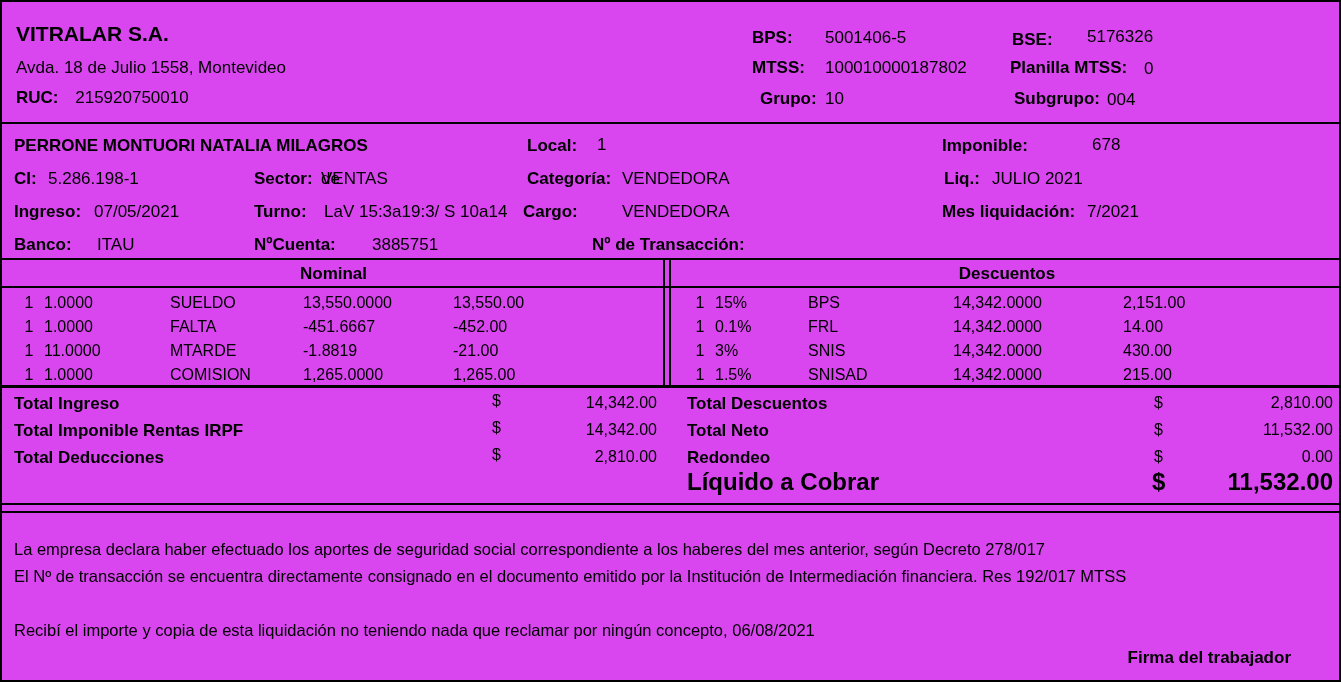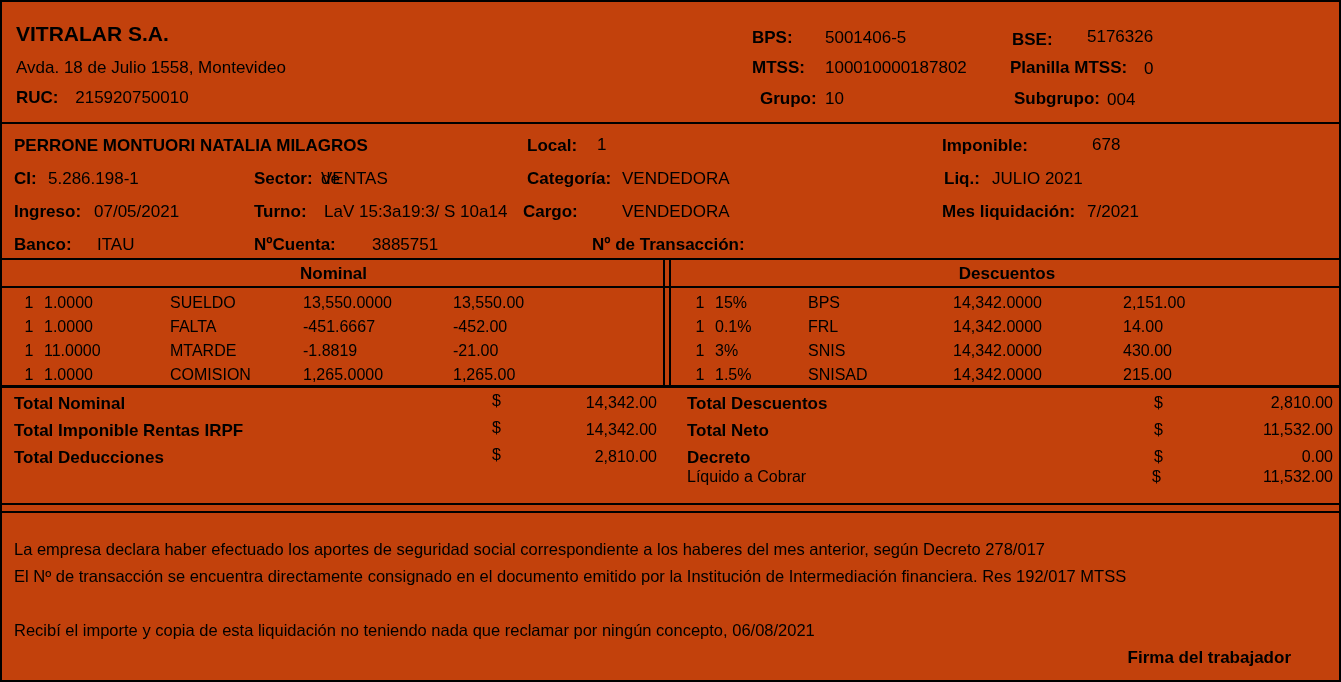--- a/index.html
+++ b/index.html
@@ -1,21 +1,21 @@
 <!DOCTYPE html>
 <html><head>
 <meta charset="utf-8">
 <style>
   html,body{margin:0;padding:0;background:#fff;}
   .page{
     position:relative;
     width:1341px;height:682px;
     box-sizing:border-box;
     border:2px solid #000;
-    background:#c2410c;
+    background:#d946ef;
     font-family:"Liberation Sans", sans-serif;
     color:#000;
     overflow:hidden;
   }
   .abs{position:absolute;white-space:nowrap;}
   .lbl{font-weight:bold;}
   .fs16{font-size:16px;}
   .fs17{font-size:17px;}
   .company{font-size:21px;font-weight:bold;}
   .hline{position:absolute;left:0;width:100%;background:#000;}
@@ -26,21 +26,21 @@
   }
   .tbl{position:absolute;top:289px;font-size:16px;}
   .trow{display:grid;height:24px;line-height:24px;align-items:center;}
   .trow-l{grid-template-columns:30px 118px 8px 1fr 150px 200px;padding:0 10px 0 12px;}
   .trow-r{grid-template-columns:30px 85px 8px 1fr 170px 206px;padding:0 10px 0 14px;}
   .c-center{text-align:center;}
   .c-right{}
   .c-left{text-align:left;}
   .tot-lbl{font-weight:bold;font-size:17px;}
   .tot-amt{text-align:right;font-size:16px;}
-  .liq{font-size:16px;font-weight:normal;}
+  .liq{font-size:24px;font-weight:bold;}
   .footer-line{font-size:16.5px;}
   .sector-wrap{display:inline-block;position:relative;}
   .sector-over{position:absolute;left:0;top:0;}
 </style>
 </head>
 <body>
 
 <div class="page">
 
   
@@ -180,42 +180,42 @@
         <span></span>
       <span class="c-left">SNISAD</span>
       <span class="c-right">14,342.0000</span>
       <span class="c-right">215.00</span>
     </div>
   </div>
 
   <div class="hline" style="top:383px;height:3px;"></div>
 
   
-  <span class="abs tot-lbl" style="left:12px;top:392px;">Total Nominal</span>
+  <span class="abs tot-lbl" style="left:12px;top:392px;">Total Ingreso</span>
   <span class="abs fs16" style="left:490px;top:390px;">$</span>
   <span class="abs tot-amt" style="left:500px;top:392px;width:155px;">14,342.00</span>
 
   <span class="abs tot-lbl" style="left:12px;top:419px;">Total Imponible Rentas IRPF</span>
   <span class="abs fs16" style="left:490px;top:417px;">$</span>
   <span class="abs tot-amt" style="left:500px;top:419px;width:155px;">14,342.00</span>
 
   <span class="abs tot-lbl" style="left:12px;top:446px;">Total Deducciones</span>
   <span class="abs fs16" style="left:490px;top:444px;">$</span>
   <span class="abs tot-amt" style="left:500px;top:446px;width:155px;">2,810.00</span>
 
   
   <span class="abs tot-lbl" style="left:685px;top:392px;">Total Descuentos</span>
   <span class="abs fs16" style="left:1152px;top:392px;">$</span>
   <span class="abs tot-amt" style="left:1160px;top:392px;width:171px;">2,810.00</span>
 
   <span class="abs tot-lbl" style="left:685px;top:419px;">Total Neto</span>
   <span class="abs fs16" style="left:1152px;top:419px;">$</span>
   <span class="abs tot-amt" style="left:1160px;top:419px;width:171px;">11,532.00</span>
 
-  <span class="abs tot-lbl" style="left:685px;top:446px;">Decreto</span>
+  <span class="abs tot-lbl" style="left:685px;top:446px;">Redondeo</span>
   <span class="abs fs16" style="left:1152px;top:446px;">$</span>
   <span class="abs tot-amt" style="left:1160px;top:446px;width:171px;">0.00</span>
 
   <span class="abs liq" style="left:685px;top:466px;">Líquido a Cobrar</span>
   <span class="abs liq" style="left:1150px;top:466px;">$</span>
   <span class="abs liq" style="left:1160px;top:466px;width:171px;text-align:right;">11,532.00</span>
 
   <div class="hline" style="top:501px;height:2px;"></div>
   <div class="hline" style="top:509px;height:2px;"></div>
 

